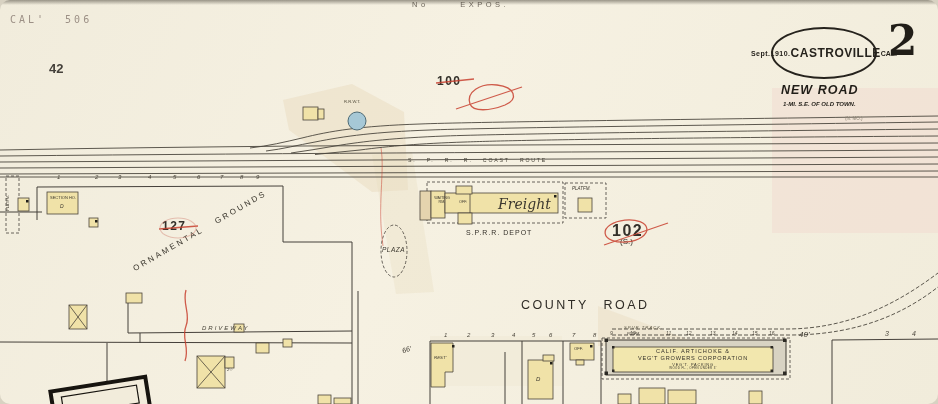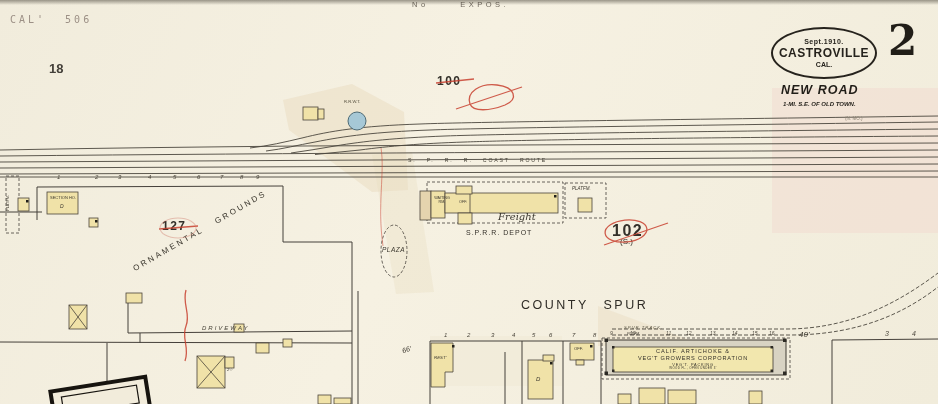--- a/index.html
+++ b/index.html
@@ -1,31 +1,31 @@
 <!DOCTYPE html>
 <html><head>
 <meta charset="utf-8">
 <style>
   html,body{margin:0;padding:0;background:#d8d2c2;}
   .stage{
     position:relative;width:938px;height:404px;overflow:hidden;
     background:linear-gradient(115deg,#f1ecdc 0%,#f6f1e2 45%,#f1ecdb 100%);
-    font-family:"Liberation Sans",sans-serif;color:#3c382f;
+    font-family:"Liberation Sans",sans-serif;color:#3c382f;border-radius:10px;
   }
   .edge-top{position:absolute;left:0;top:0;width:100%;height:5px;
     background:linear-gradient(180deg,rgba(45,40,30,.45),rgba(45,40,30,0));}
   svg.layer{position:absolute;left:0;top:0;pointer-events:none;}
   .t{position:absolute;white-space:nowrap;line-height:1;color:#3c382f;}
   .it{font-style:italic;}
   .mono{font-family:"DejaVu Sans Mono",monospace;}
   .serif{font-family:"DejaVu Serif",serif;}
   .badge{
     position:absolute;left:771px;top:27px;width:102px;height:48px;
     border:2.5px solid #26231d;border-radius:50%;
-    display:flex;flex-direction:column;align-items:center;justify-content:center;
+    display:flex;align-items:center;justify-content:center;
     color:#26231d;font-weight:700;background:transparent;
   }
   .badge .d{font-size:7px;letter-spacing:.5px;}
   .badge .c{font-size:12px;letter-spacing:.5px;margin:1px 0;}
   .badge .s{font-size:7px;}
   .wh-text{position:absolute;left:613px;top:347px;width:160px;height:25px;
     display:flex;flex-direction:column;align-items:center;justify-content:center;
     color:#34312a;}
   .lot{position:absolute;font-size:6px;font-style:italic;color:#4a453b;line-height:1;white-space:nowrap;}
   .lot.sm{font-size:5px;}
@@ -153,21 +153,21 @@
         <rect x="554" y="195" width="2.5" height="2.5"></rect>
     </g>
 
     <g transform="rotate(-9 100 398)">
       <rect x="52" y="384" width="96" height="32" fill="#f2ecdb" stroke="#17140f" stroke-width="4"></rect>
       <rect x="62" y="391" width="76" height="18" fill="none" stroke="#17140f" stroke-width="1.2"></rect>
     </g>
   </svg>
 
   <div class="t mono" style="left:10px;top:15px;font-size:10px;letter-spacing:3px;word-spacing:10px;color:#8e8077;opacity:.85;">CAL' 506</div>
-  <div class="t" style="left:49px;top:62px;font-size:13px;font-weight:600;color:#44403a;">18</div>
+  <div class="t" style="left:49px;top:62px;font-size:13px;font-weight:600;color:#44403a;">42</div>
   <div class="t" style="left:412px;top:1px;font-size:7.5px;letter-spacing:3.5px;word-spacing:26px;color:#6f685d;">No EXPOS.</div>
 
   <div class="badge">
     <div class="d">Sept.1910.</div>
     <div class="c">CASTROVILLE</div>
     <div class="s">CAL.</div>
   </div>
   <div class="t serif" style="left:888px;top:20px;font-size:42px;font-weight:700;color:#211e18;">2</div>
   <div class="t it" style="left:781px;top:84px;font-size:12.5px;font-weight:700;letter-spacing:1px;color:#211e18;">NEW ROAD</div>
   <div class="t it" style="left:783px;top:101px;font-size:6px;font-weight:700;color:#211e18;">1-MI. S.E. OF OLD TOWN.</div>
@@ -177,27 +177,27 @@
   <div class="t" style="left:344px;top:100px;font-size:4.2px;color:#56503f;">R.R.W.T.</div>
   <div class="t it" style="left:624px;top:326px;font-size:4.2px;letter-spacing:1px;color:#55503f;">SPUR TRACK.</div>
 
   <div class="t" style="left:437px;top:75px;font-size:12px;font-weight:600;letter-spacing:1.5px;color:#33302a;text-align:right;">100</div>
   <div class="t" style="left:162px;top:220px;font-size:12px;font-weight:600;letter-spacing:1.5px;color:#33302a;">127</div>
   <div class="t" style="left:612px;top:223px;font-size:16px;font-weight:600;letter-spacing:1.5px;color:#33302a;">102</div>
   <div class="t" style="left:620px;top:238px;font-size:8px;color:#33302a;">(S.)</div>
   <div class="t" style="left:132px;top:266px;font-size:8px;letter-spacing:2.5px;word-spacing:10px;transform:rotate(-30deg);transform-origin:0 0;color:#3c382f;">ORNAMENTAL GROUNDS</div>
   <div class="t it" style="left:382px;top:247px;font-size:6.5px;letter-spacing:.5px;">PLAZA</div>
   <div class="t it" style="left:202px;top:325px;font-size:6px;letter-spacing:2px;color:#474338;">DRIVEWAY</div>
-  <div class="t" style="left:521px;top:299px;font-size:12.5px;letter-spacing:2.5px;word-spacing:9px;color:#2f2c26;">COUNTY SPUR</div>
+  <div class="t" style="left:521px;top:299px;font-size:12.5px;letter-spacing:2.5px;word-spacing:9px;color:#2f2c26;">COUNTY ROAD</div>
   <div class="t it" style="left:799px;top:331px;font-size:8px;">40'</div>
   <div class="t it" style="left:402px;top:346px;font-size:7px;transform:rotate(-18deg);">66'</div>
 
   <div class="t" style="left:432px;top:196px;width:20px;font-size:3.7px;text-align:center;white-space:normal;line-height:1.2;">WAITING RM.</div>
   <div class="t" style="left:459px;top:201px;font-size:3.8px;">OFF.</div>
-  <div class="t it serif" style="left:498px;top:212px;font-size:10px;color:#3c382f;">Freight</div>
+  <div class="t it serif" style="left:498px;top:197px;font-size:14px;color:#3c382f;">Freight</div>
   <div class="t" style="left:466px;top:229px;font-size:7px;letter-spacing:1px;color:#35312a;">S.P.R.R. DEPOT</div>
   <div class="t it" style="left:572px;top:187px;font-size:4.5px;">PLATFM.</div>
   <div class="t" style="left:1px;top:201px;font-size:3.8px;transform:rotate(-90deg);">PLATFM.</div>
   <div class="t it" style="left:627px;top:333px;font-size:3.8px;">PLTFM.</div>
 
   <div class="wh-text">
     <div style="font-size:5.6px;letter-spacing:1px;line-height:1.2;">CALIF. ARTICHOKE &amp;</div>
     <div style="font-size:5.6px;letter-spacing:.8px;line-height:1.2;">VEG'T GROWERS CORPORATION</div>
     <div style="font-size:3.9px;letter-spacing:.8px;line-height:1.3;">VEG'T. PACKING</div>
     <div style="font-size:2.9px;letter-spacing:.4px;line-height:1.3;">WOOD FL., OPEN UNDER 3'</div>

